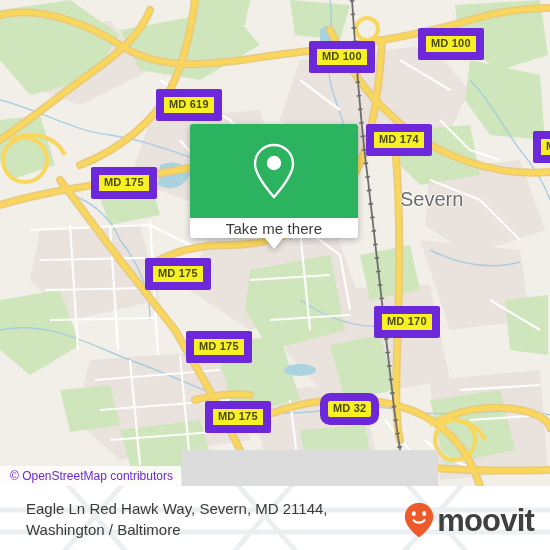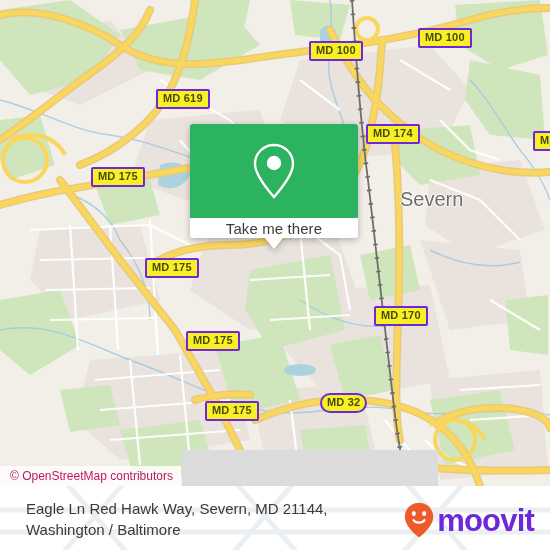--- a/index.html
+++ b/index.html
@@ -32,21 +32,21 @@
     left: 0; top: 0;
     width: 550px;
     height: 486px;
     display: block;
   }
 
   
   .shield {
     position: absolute;
     background: #f7f024;
-    border: 2px solid #6d28d9;
+    border: 8px solid #6d28d9;
     border-radius: 2px;
     color: #4a4a0b;
     font-family: "Liberation Sans", sans-serif;
     font-weight: bold;
     font-size: 11px;
     line-height: 13px;
     padding: 1px 5px 2px 5px;
     white-space: nowrap;
     letter-spacing: 0.2px;
     box-sizing: border-box;
@@ -77,21 +77,21 @@
   
   #attribution {
     position: absolute;
     left: 0;
     top: 466px;
     height: 20px;
     display: flex;
     align-items: center;
     padding: 0 8px 0 10px;
     background: rgba(255,255,255,0.82);
-    color: #be185d;
+    color: #6d28d9;
     font-family: "Liberation Sans", sans-serif;
     font-size: 12px;
     white-space: nowrap;
   }
 
   
   #popup {
     position: absolute;
     left: 190px;
     top: 124px;
@@ -161,21 +161,21 @@
   }
   #moovit-logo {
     position: absolute;
     right: 16px;
     top: 16px;
     display: flex;
     align-items: center;
     gap: 3px;
   }
   #moovit-wordmark {
-    color: #6d28d9;
+    color: #404040;
     font-family: "Liberation Sans", sans-serif;
     font-size: 31px;
     font-weight: bold;
     letter-spacing: -0.8px;
     line-height: 31px;
   }
 </style>
 </head>
 <body>
 

